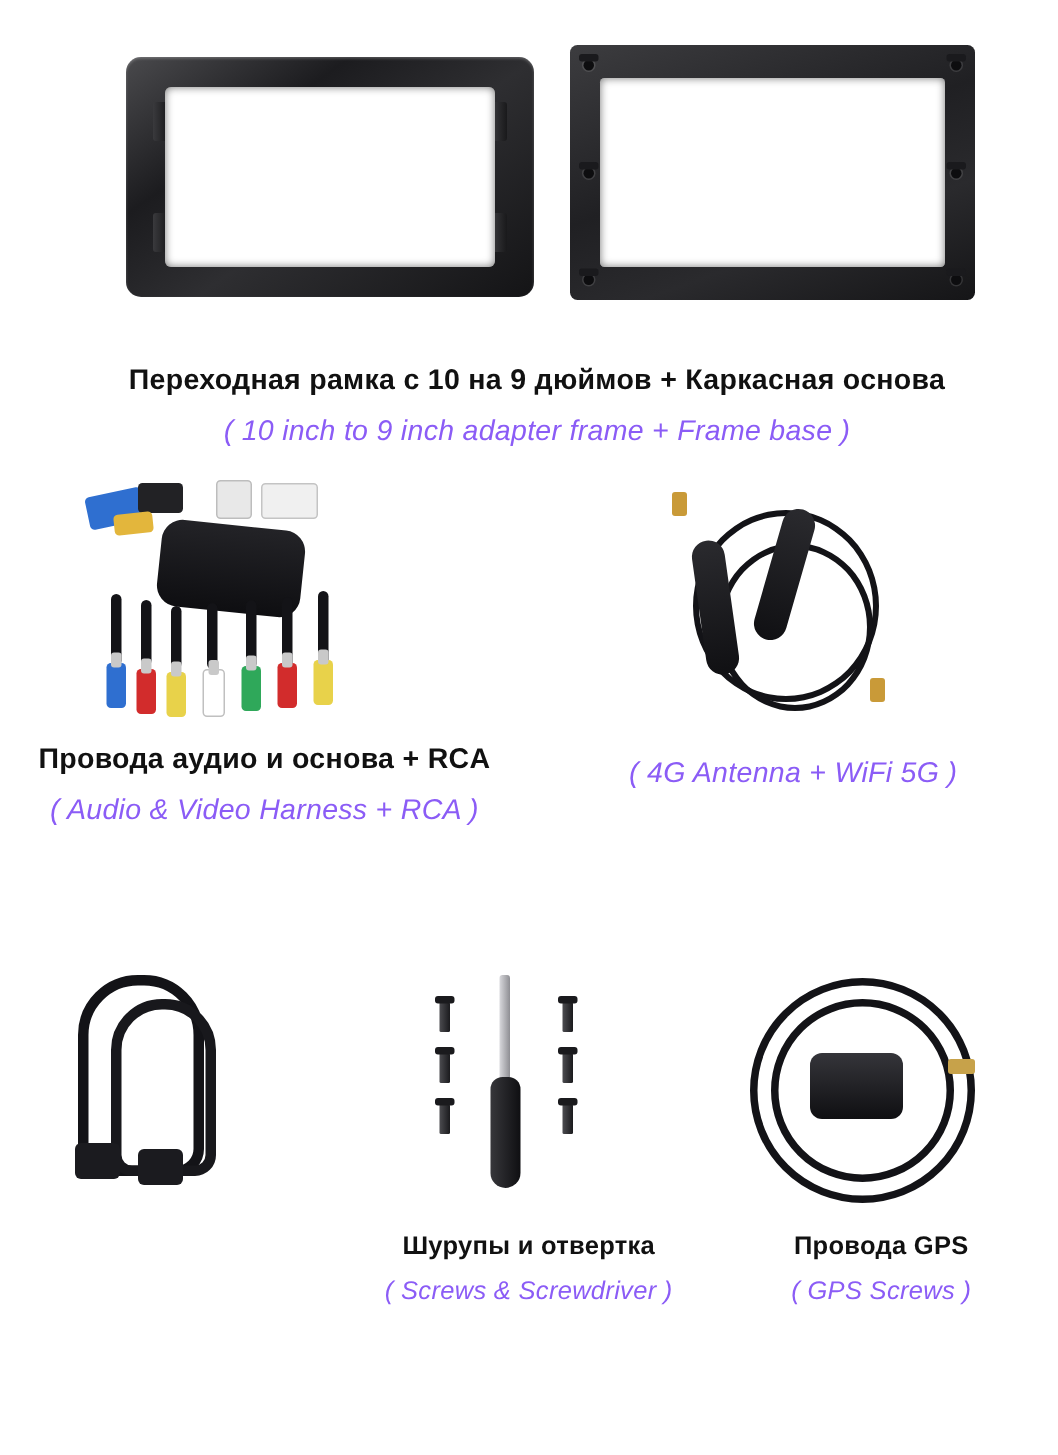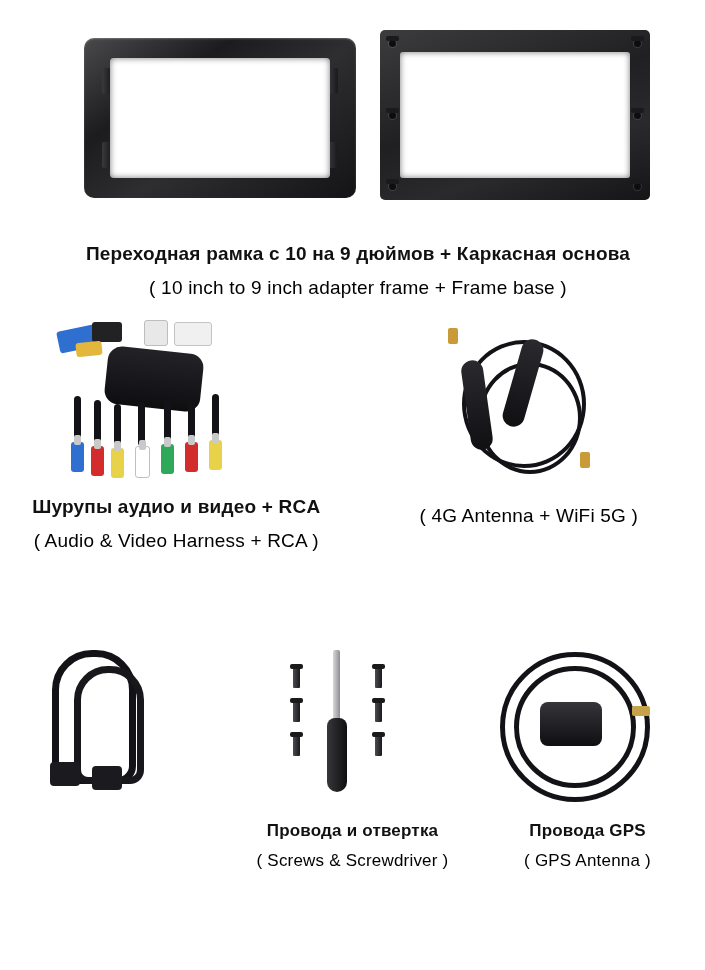--- a/index.html
+++ b/index.html
@@ -34,24 +34,25 @@
   .caption-ru {
     font-size: 19px;
     font-weight: 700;
     color: #111111;
     letter-spacing: 0.2px;
     line-height: 1.3;
   }
   .caption-en {
     font-size: 19px;
     font-weight: 400;
-    color: #000000;
+    color: #8b5cf6;
     letter-spacing: 0.2px;
     line-height: 1.45;
     margin-top: 7px;
+    font-style: italic;
   }
 
   
   #row-frames {
     top: 18px;
     height: 280px;
     padding-left: 11px;
   }
   .frames-art {
     position: relative;
@@ -396,21 +397,21 @@
             </span>
           <span class="rca" style="left:139px; top:122px; background:#d22c2c;">
               <span class="tip"></span>
             </span>
           <span class="rca" style="left:163px; top:120px; background:#e8d24a;">
               <span class="tip"></span>
             </span>
         </div>
 
         <div class="caption-block">
-          <div class="caption-ru">Шурупы аудио и видео + RCA</div>
+          <div class="caption-ru">Провода аудио и основа + RCA</div>
           <div class="caption-en">( Audio &amp; Video Harness + RCA )</div>
         </div>
       </div>
 
       <div class="col">
         <div class="art antenna">
           <span class="ant-coil c1"></span>
           <span class="ant-coil c2"></span>
           <span class="ant-body a1"></span>
           <span class="ant-body a2"></span>
@@ -443,34 +444,34 @@
           <span class="screw" style="left:58px;  top:28px;"></span>
           <span class="screw" style="left:58px;  top:62px;"></span>
           <span class="screw" style="left:58px;  top:96px;"></span>
           <span class="screw" style="left:140px; top:28px;"></span>
           <span class="screw" style="left:140px; top:62px;"></span>
           <span class="screw" style="left:140px; top:96px;"></span>
           <span class="driver-shaft"></span>
           <span class="driver-handle"></span>
         </div>
         <div class="caption-block">
-          <div class="caption-ru">Провода и отвертка</div>
+          <div class="caption-ru">Шурупы и отвертка</div>
           <div class="caption-en">( Screws &amp; Screwdriver )</div>
         </div>
       </div>
 
       <div class="col cap-small">
         <div class="art3">
           <span class="gps-coil g1"></span>
           <span class="gps-coil g2"></span>
           <span class="gps-puck"></span>
           <span class="gps-conn"></span>
         </div>
         <div class="caption-block">
           <div class="caption-ru">Провода GPS</div>
-          <div class="caption-en">( GPS Antenna )</div>
+          <div class="caption-en">( GPS Screws )</div>
         </div>
       </div>
 
     </div>
   </div>
 
 </div>
 
 </body></html>

